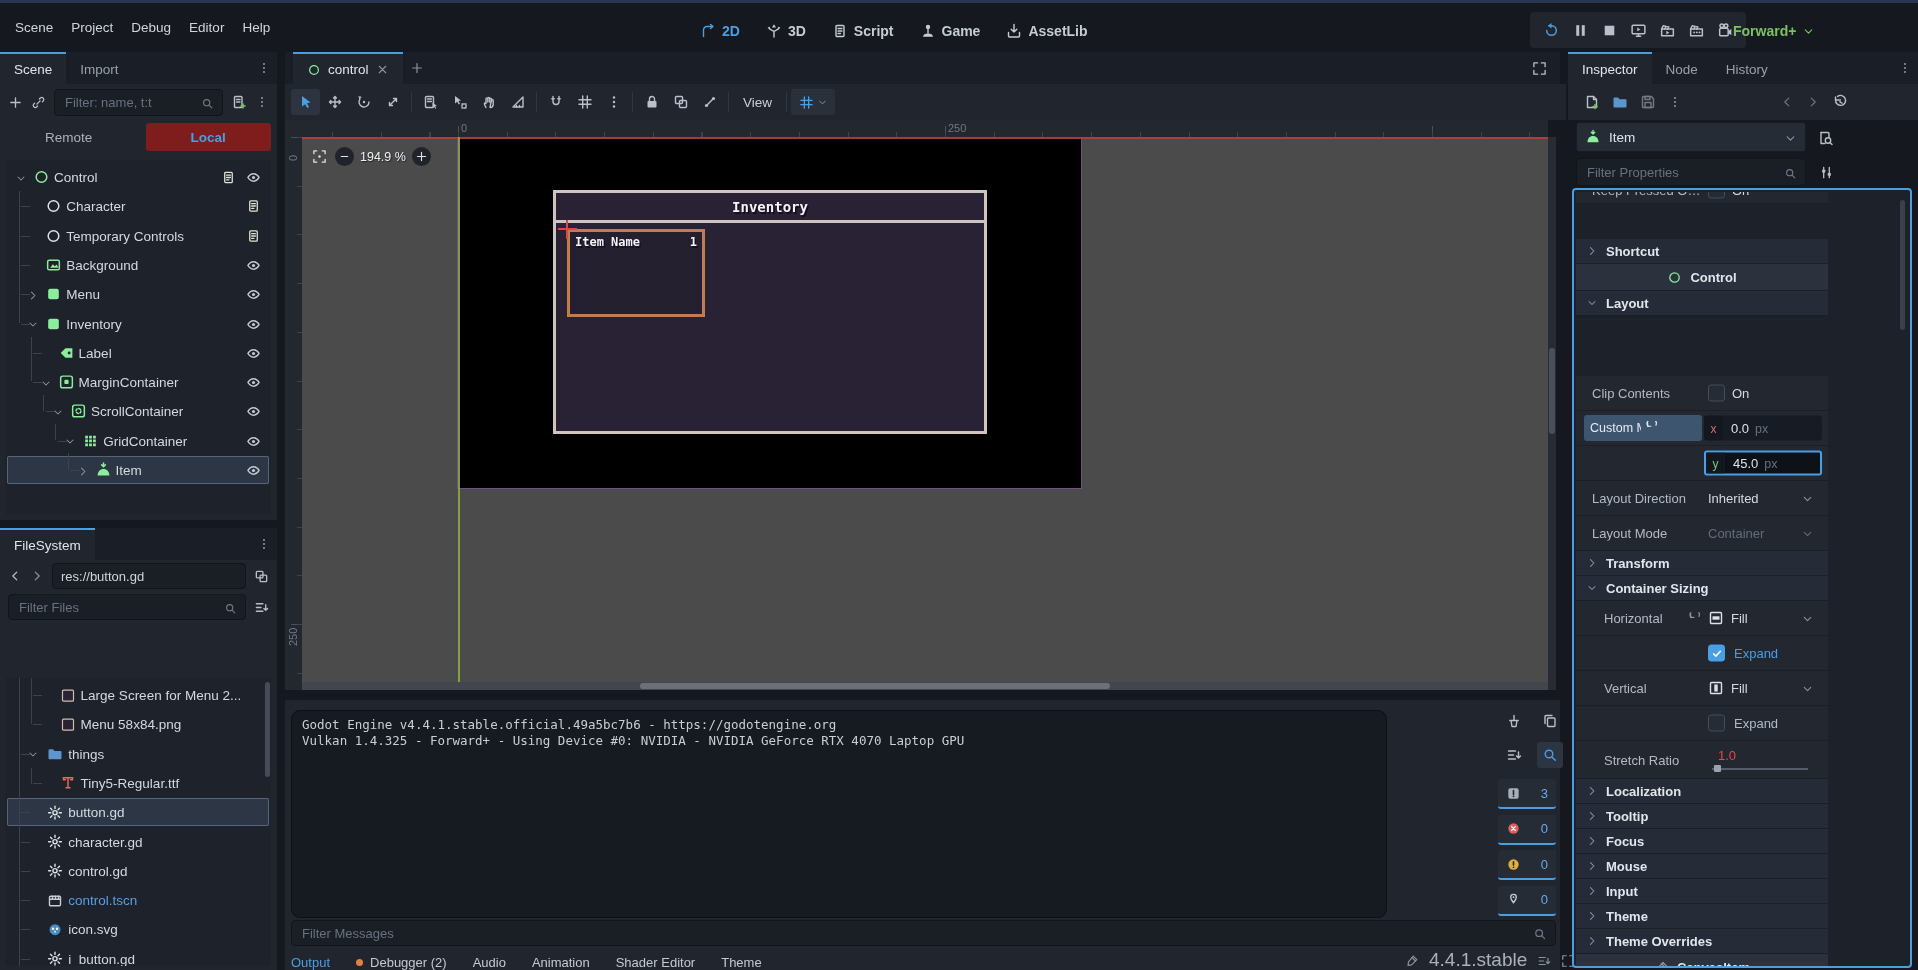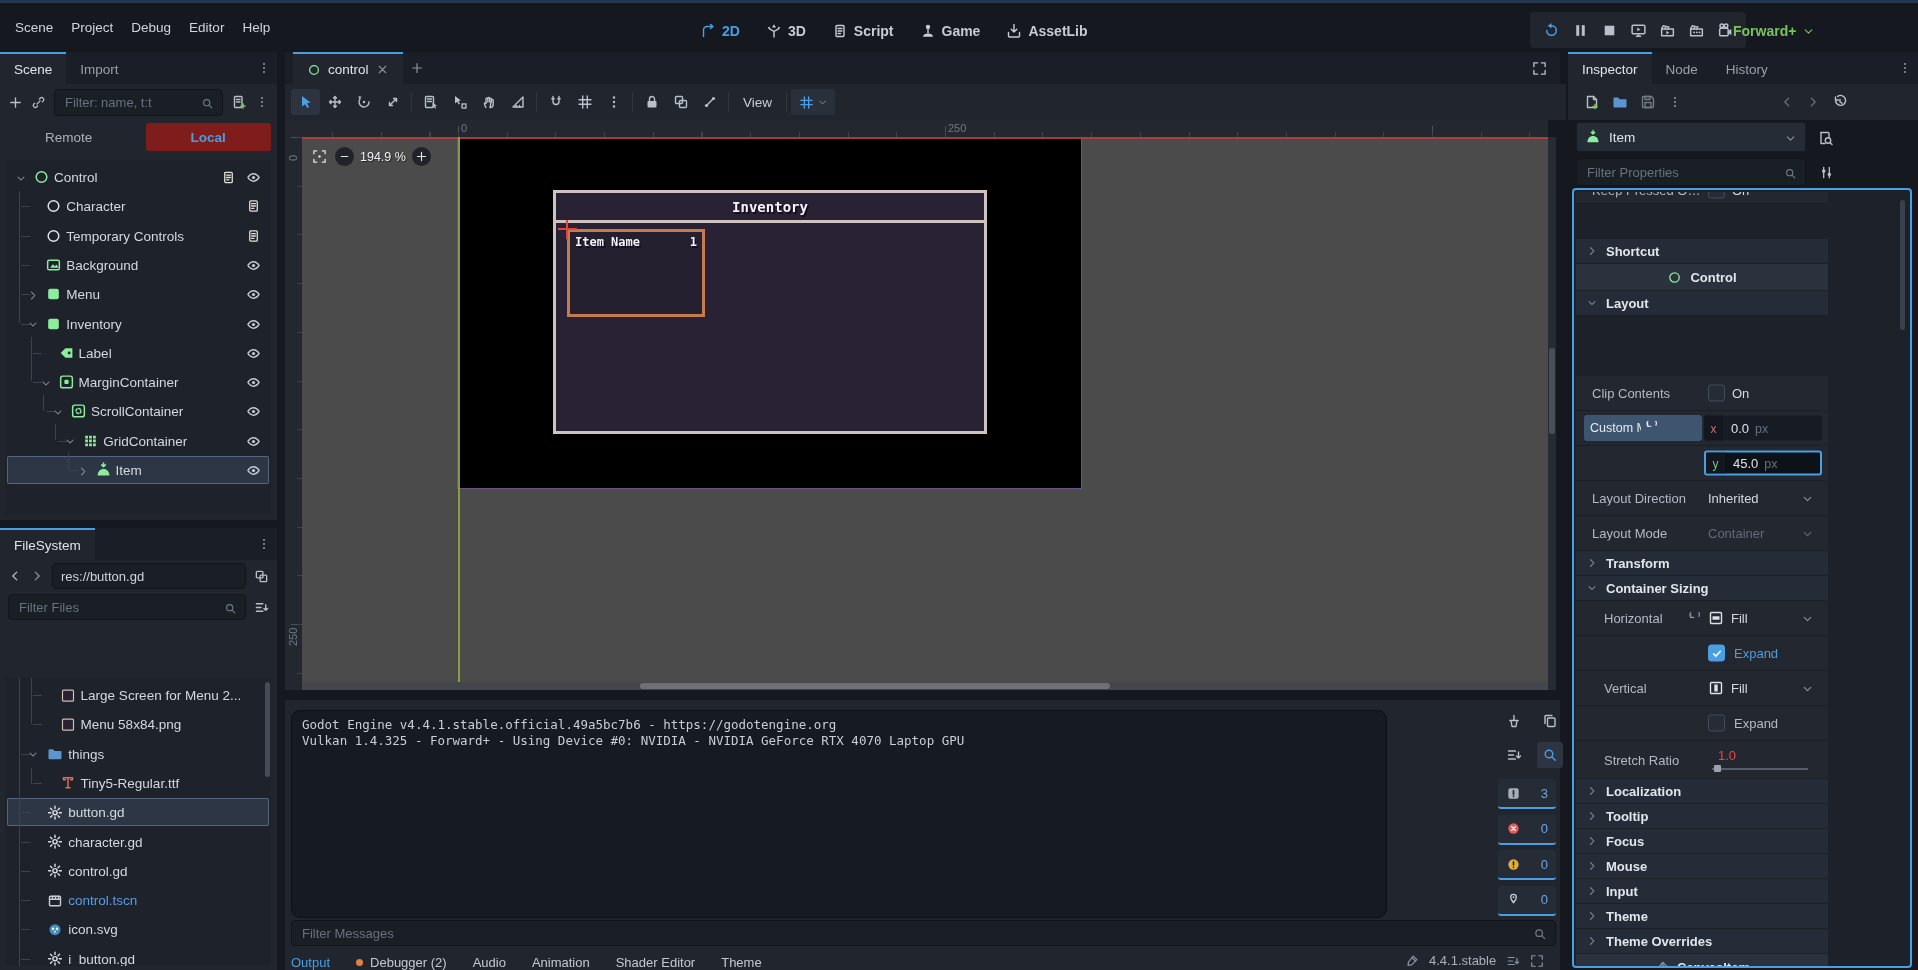--- a/index.html
+++ b/index.html
@@ -893,21 +893,21 @@
         <span class="btab ">Audio</span>
         <span class="btab ">Animation</span>
         <span class="btab ">Shader Editor</span>
         <span class="btab ">Theme</span>
       </div>
     <div id="verarea">
       <span id="ver-brush"><svg class="ic dimI" width="14" height="14" viewBox="0 0 16 16">
             <path class="s" d="M9.5 2.5l4 4-6 6-4 .5.5-4z"></path>
             <path class="s" d="M8 4l4 4"></path>
           </svg></span>
-      <span style="font-size:13px;color:#aab1bb;">4.4.1.stable</span>
+      <span style="font-size:19px;color:#aab1bb;">4.4.1.stable</span>
       <span id="ver-pin1"><svg class="ic dimI" width="14" height="14" viewBox="0 0 16 16">
             <path class="s" d="M2.5 4h7M2.5 8h5M2.5 12h7"></path>
             <path class="s" d="M12.5 5v6M12.5 11l-2-2M12.5 11l2-2"></path>
           </svg></span>
       <span id="ver-pin2"><svg class="ic dimI" width="14" height="14" viewBox="0 0 16 16">
             <path class="s" d="M2 6V2h4M10 2h4v4M14 10v4h-4M6 14H2v-4"></path>
           </svg></span>
     </div>
   </div>
 </div>

